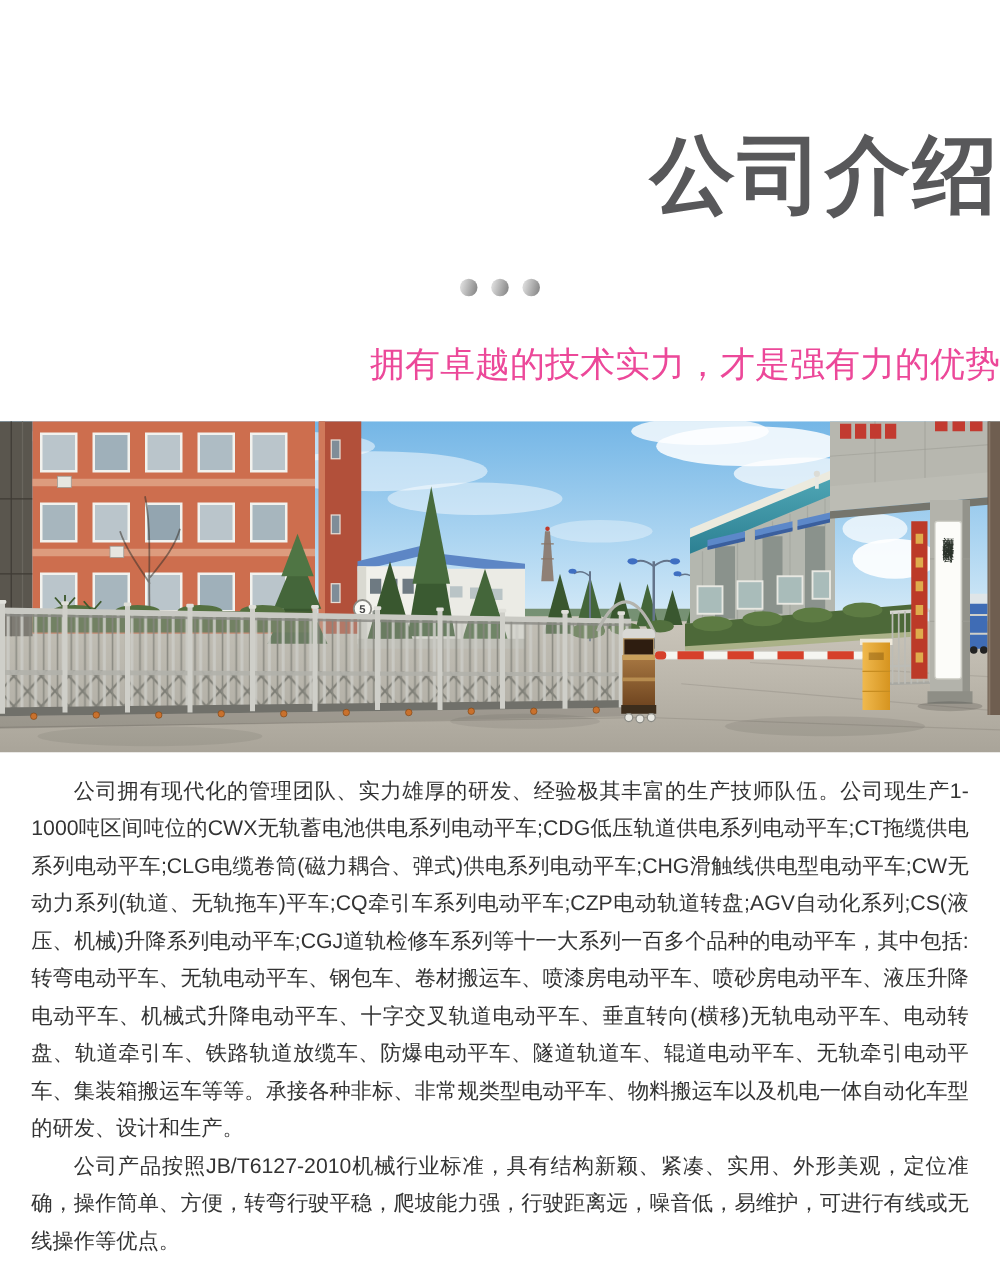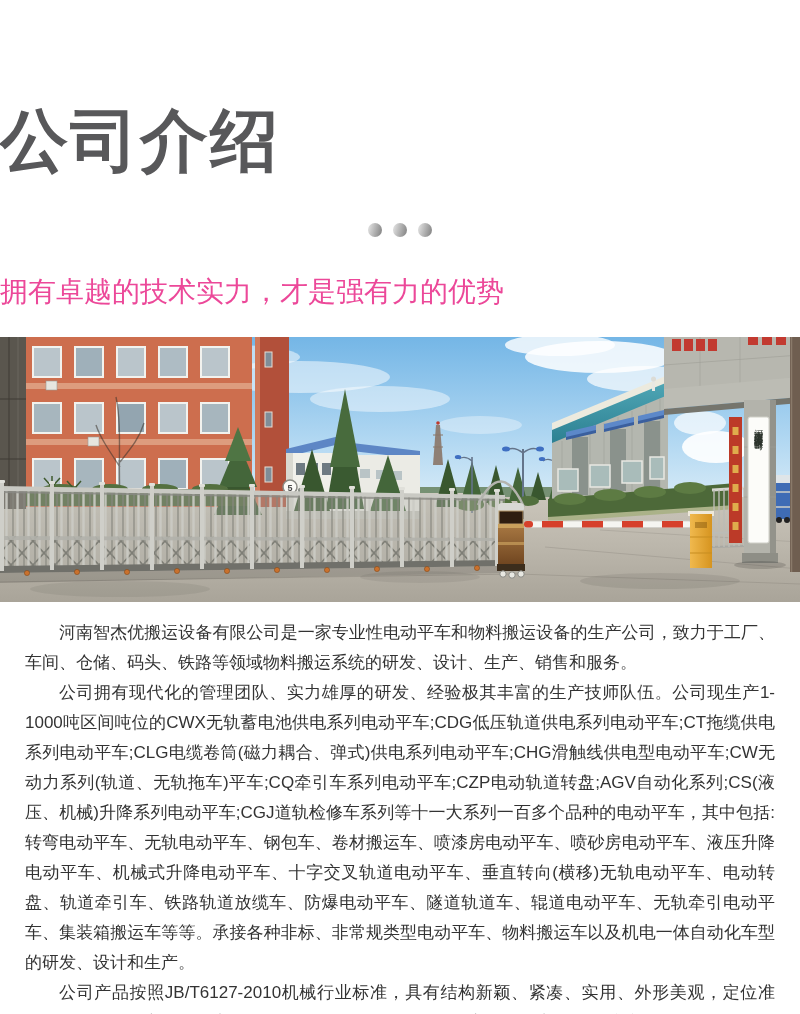--- a/index.html
+++ b/index.html
@@ -1,18 +1,18 @@
 <!DOCTYPE html>
 <html><head>
 <meta charset="utf-8">
 <style>
   html,body{margin:0;padding:0;background:#ffffff;}
   body{width:800px;height:1014px;overflow:hidden;font-family:"Liberation Sans","DejaVu Sans",sans-serif;}
   .page{width:800px;height:1014px;background:#fff;}
-  .hero{padding-top:106px;text-align:left;}
+  .hero{padding-top:106px;text-align:right;}
   .hero h1{margin:0;font-size:68px;line-height:1;font-weight:900;color:#58585a;letter-spacing:2px;}
   .dots{margin-top:49px;display:flex;justify-content:center;gap:11px;}
   .dot{width:14px;height:14px;border-radius:50%;background:linear-gradient(105deg,#d8d8d8 15%,#8e8e8e 85%);}
   .subtitle{margin:39px 0 0 0;font-size:28px;line-height:1.15;color:#ec4899;font-weight:400;}
   .photo{margin:29px 0 0 0;width:800px;height:265px;display:block;}
   .photo svg{display:block;}
   article{padding:16px 25px 0 25px;}
   article p{margin:0;font-size:17px;line-height:30px;color:#333333;text-align:justify;text-indent:2em;}
 </style>
 </head>
@@ -386,18 +386,17 @@
       </g>
 
       <g>
         <rect x="790" y="0" width="10" height="235" fill="#6f5e50"></rect>
         <line x1="791.5" y1="0" x2="791.5" y2="235" stroke="#8a7a6a" stroke-width="1.5"></line>
       </g>
     </svg>
   </figure>
 
   <article>
-    <p>河南智杰优搬运设备有限公司是一家专业性电动平车和物料搬运设备的生产公司，致力于工厂、车间、仓储、码头、铁路等领域物料搬运系统的研发、设计、生产、销售和服务。</p>
     <p>公司拥有现代化的管理团队、实力雄厚的研发、经验极其丰富的生产技师队伍。公司现生产1-1000吨区间吨位的CWX无轨蓄电池供电系列电动平车;CDG低压轨道供电系列电动平车;CT拖缆供电系列电动平车;CLG电缆卷筒(磁力耦合、弹式)供电系列电动平车;CHG滑触线供电型电动平车;CW无动力系列(轨道、无轨拖车)平车;CQ牵引车系列电动平车;CZP电动轨道转盘;AGV自动化系列;CS(液压、机械)升降系列电动平车;CGJ道轨检修车系列等十一大系列一百多个品种的电动平车，其中包括:转弯电动平车、无轨电动平车、钢包车、卷材搬运车、喷漆房电动平车、喷砂房电动平车、液压升降电动平车、机械式升降电动平车、十字交叉轨道电动平车、垂直转向(横移)无轨电动平车、电动转盘、轨道牵引车、铁路轨道放缆车、防爆电动平车、隧道轨道车、辊道电动平车、无轨牵引电动平车、集装箱搬运车等等。承接各种非标、非常规类型电动平车、物料搬运车以及机电一体自动化车型的研发、设计和生产。</p>
     <p>公司产品按照JB/T6127-2010机械行业标准，具有结构新颖、紧凑、实用、外形美观，定位准确，操作简单、方便，转弯行驶平稳，爬坡能力强，行驶距离远，噪音低，易维护，可进行有线或无线操作等优点。</p>
   </article>
 
 </div>
 
 </body></html>

